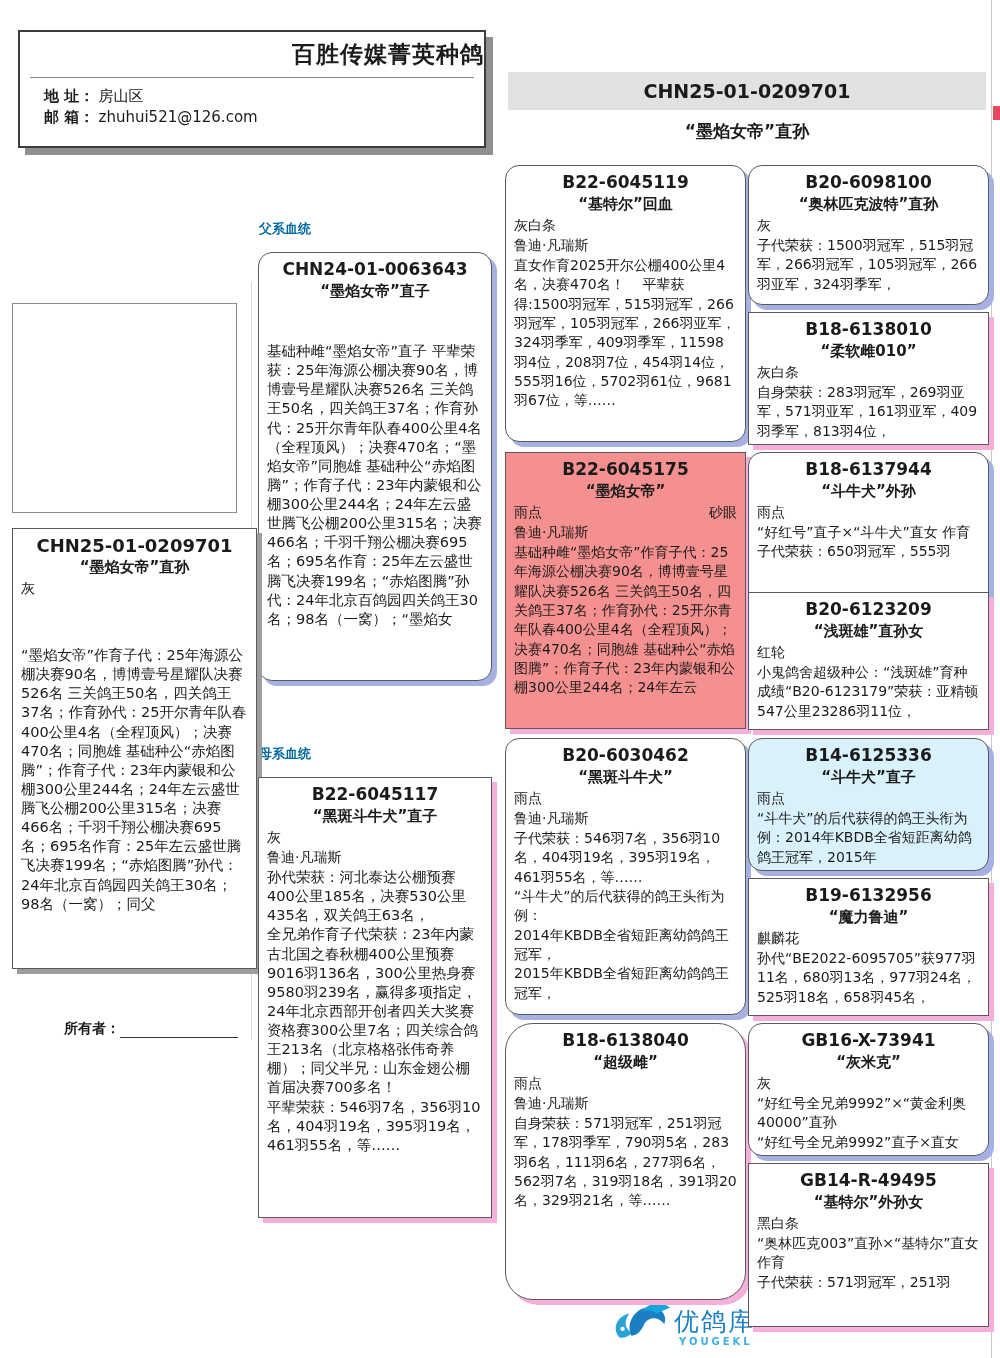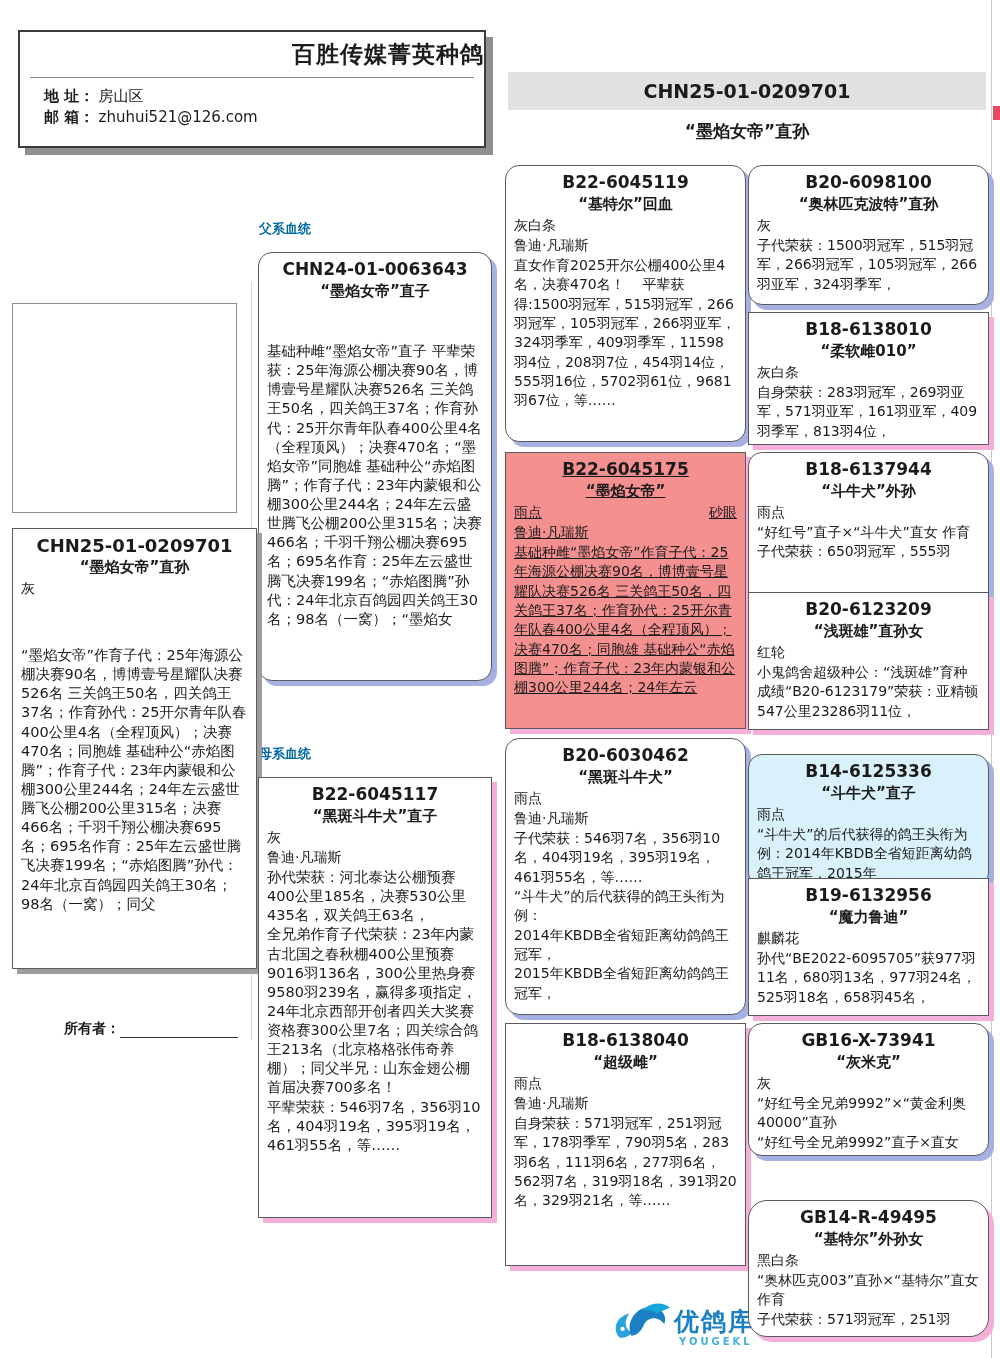--- a/index.html
+++ b/index.html
@@ -29,33 +29,33 @@
   .lineage-label{position:absolute;font-size:13px;font-weight:bold;color:#0369a1;}
   .owner-line{position:absolute;left:64px;top:1020px;font-size:14px;font-weight:bold;}
   .owner-blank{display:inline-block;width:118px;border-bottom:1px solid #333;height:14px;vertical-align:bottom;}
 
   
   .box{position:absolute;background:#fff;border:1px solid #5a5a5a;box-sizing:border-box;
        padding:5px 8px;overflow:hidden;}
   .sh-m{box-shadow:5px 5px 0 #a6b0e2;border-radius:14px;}
   .sh-f{box-shadow:5px 5px 0 #f6aeda;}
   .sh-g{box-shadow:5px 5px 0 #9d9d9d;}
-  .bg-red{background:#f59090;text-decoration:underline;}
-  .bg-blue{background:#d9f1fa;margin-top:16px;}
+  .bg-red{background:#f59090;}
+  .bg-blue{background:#d9f1fa;}
   .box-ring{text-align:center;font-weight:bold;font-size:17px;line-height:23px;}
   .box-ring.big{font-size:18px;}
   .box-name{text-align:center;font-weight:bold;font-size:15px;line-height:21px;}
   .box-meta{font-size:14px;line-height:20px;display:flex;justify-content:space-between;white-space:pre-wrap;}
   .box-body{font-size:14px;line-height:1.38;white-space:pre-wrap;margin-top:1px;}
   .leftcol .box-body{font-size:14.5px;line-height:1.32;}
   .gap-lg{margin-top:48px;}
   .gap-md{margin-top:40px;}
 
   
-  .brand-name{position:absolute;left:674px;top:1305px;font-size:25px;font-weight:bold;color:#1b7fc4;letter-spacing:2px;}
+  .brand-name{position:absolute;left:674px;top:1305px;font-size:25px;font-weight:normal;color:#1b7fc4;letter-spacing:2px;}
   .brand-latin{position:absolute;left:679px;top:1336px;font-size:10px;font-weight:bold;color:#3fb0e0;letter-spacing:3px;}
   .credit-text{position:absolute;left:778px;top:1313px;font-size:13px;color:#ef4444;}
   .logo-wrap{position:absolute;left:610px;top:1298px;width:62px;height:54px;}
 
   
   .edge-line-right{position:absolute;left:991px;top:0;width:1px;height:1358px;background:#c9c9c9;}
   .edge-line-mid{position:absolute;left:251px;top:282px;width:1px;height:758px;background:#d6d6d6;z-index:0;}
   .red-mark{position:absolute;left:993px;top:106px;width:7px;height:14px;background:#e8475f;}
   .box,.loft-card,.photo-box{z-index:1;}
 </style>
@@ -139,21 +139,21 @@
     <div class="box-ring">B20-6030462</div>
     <div class="box-name">“黑斑斗牛犬”</div>
     <div class="box-meta">雨点</div>
     <div class="box-meta">鲁迪·凡瑞斯</div>
     <div class="box-body">子代荣获：546羽7名，356羽10名，404羽19名，395羽19名，461羽55名，等……
 “斗牛犬”的后代获得的鸽王头衔为例：
 2014年KBDB全省短距离幼鸽鸽王冠军，
 2015年KBDB全省短距离幼鸽鸽王冠军，</div>
   </div>
 
-  <div class="box sh-f" style="left:505px;top:1023px;width:241px;height:243px;">
+  <div class="box sh-f" style="left:505px;top:1023px;width:241px;height:277px;border-radius:28px;">
     <div class="box-ring">B18-6138040</div>
     <div class="box-name">“超级雌”</div>
     <div class="box-meta">雨点</div>
     <div class="box-meta">鲁迪·凡瑞斯</div>
     <div class="box-body">自身荣获：571羽冠军，251羽冠军，178羽季军，790羽5名，283羽6名，111羽6名，277羽6名，562羽7名，319羽18名，391羽20名，329羽21名，等……</div>
   </div>
 
   <div class="box sh-m" style="left:748px;top:165px;width:241px;height:140px;">
     <div class="box-ring">B20-6098100</div>
     <div class="box-name">“奥林匹克波特”直孙</div>
@@ -198,21 +198,21 @@
   </div>
 
   <div class="box sh-m" style="left:748px;top:1023px;width:241px;height:133px;">
     <div class="box-ring">GB16-X-73941</div>
     <div class="box-name">“灰米克”</div>
     <div class="box-meta">灰</div>
     <div class="box-body">“好红号全兄弟9992”×“黄金利奥40000”直孙
 “好红号全兄弟9992”直子×直女</div>
   </div>
 
-  <div class="box sh-f" style="left:748px;top:1200px;width:241px;height:137px;border-radius:19px;">
+  <div class="box sh-f" style="left:748px;top:1163px;width:241px;height:164px;">
     <div class="box-ring">GB14-R-49495</div>
     <div class="box-name">“基特尔”外孙女</div>
     <div class="box-meta">黑白条</div>
     <div class="box-body">“奥林匹克003”直孙×“基特尔”直女 作育
 子代荣获：571羽冠军，251羽</div>
   </div>
 
   <div class="logo-wrap">
     <svg viewBox="0 0 64 54" width="62" height="54">
       <path d="M10 40 C2 32 6 18 20 15 C14 23 15 31 23 35 C19 39 14 41 10 40 Z" fill="#2aa4d8"></path>

